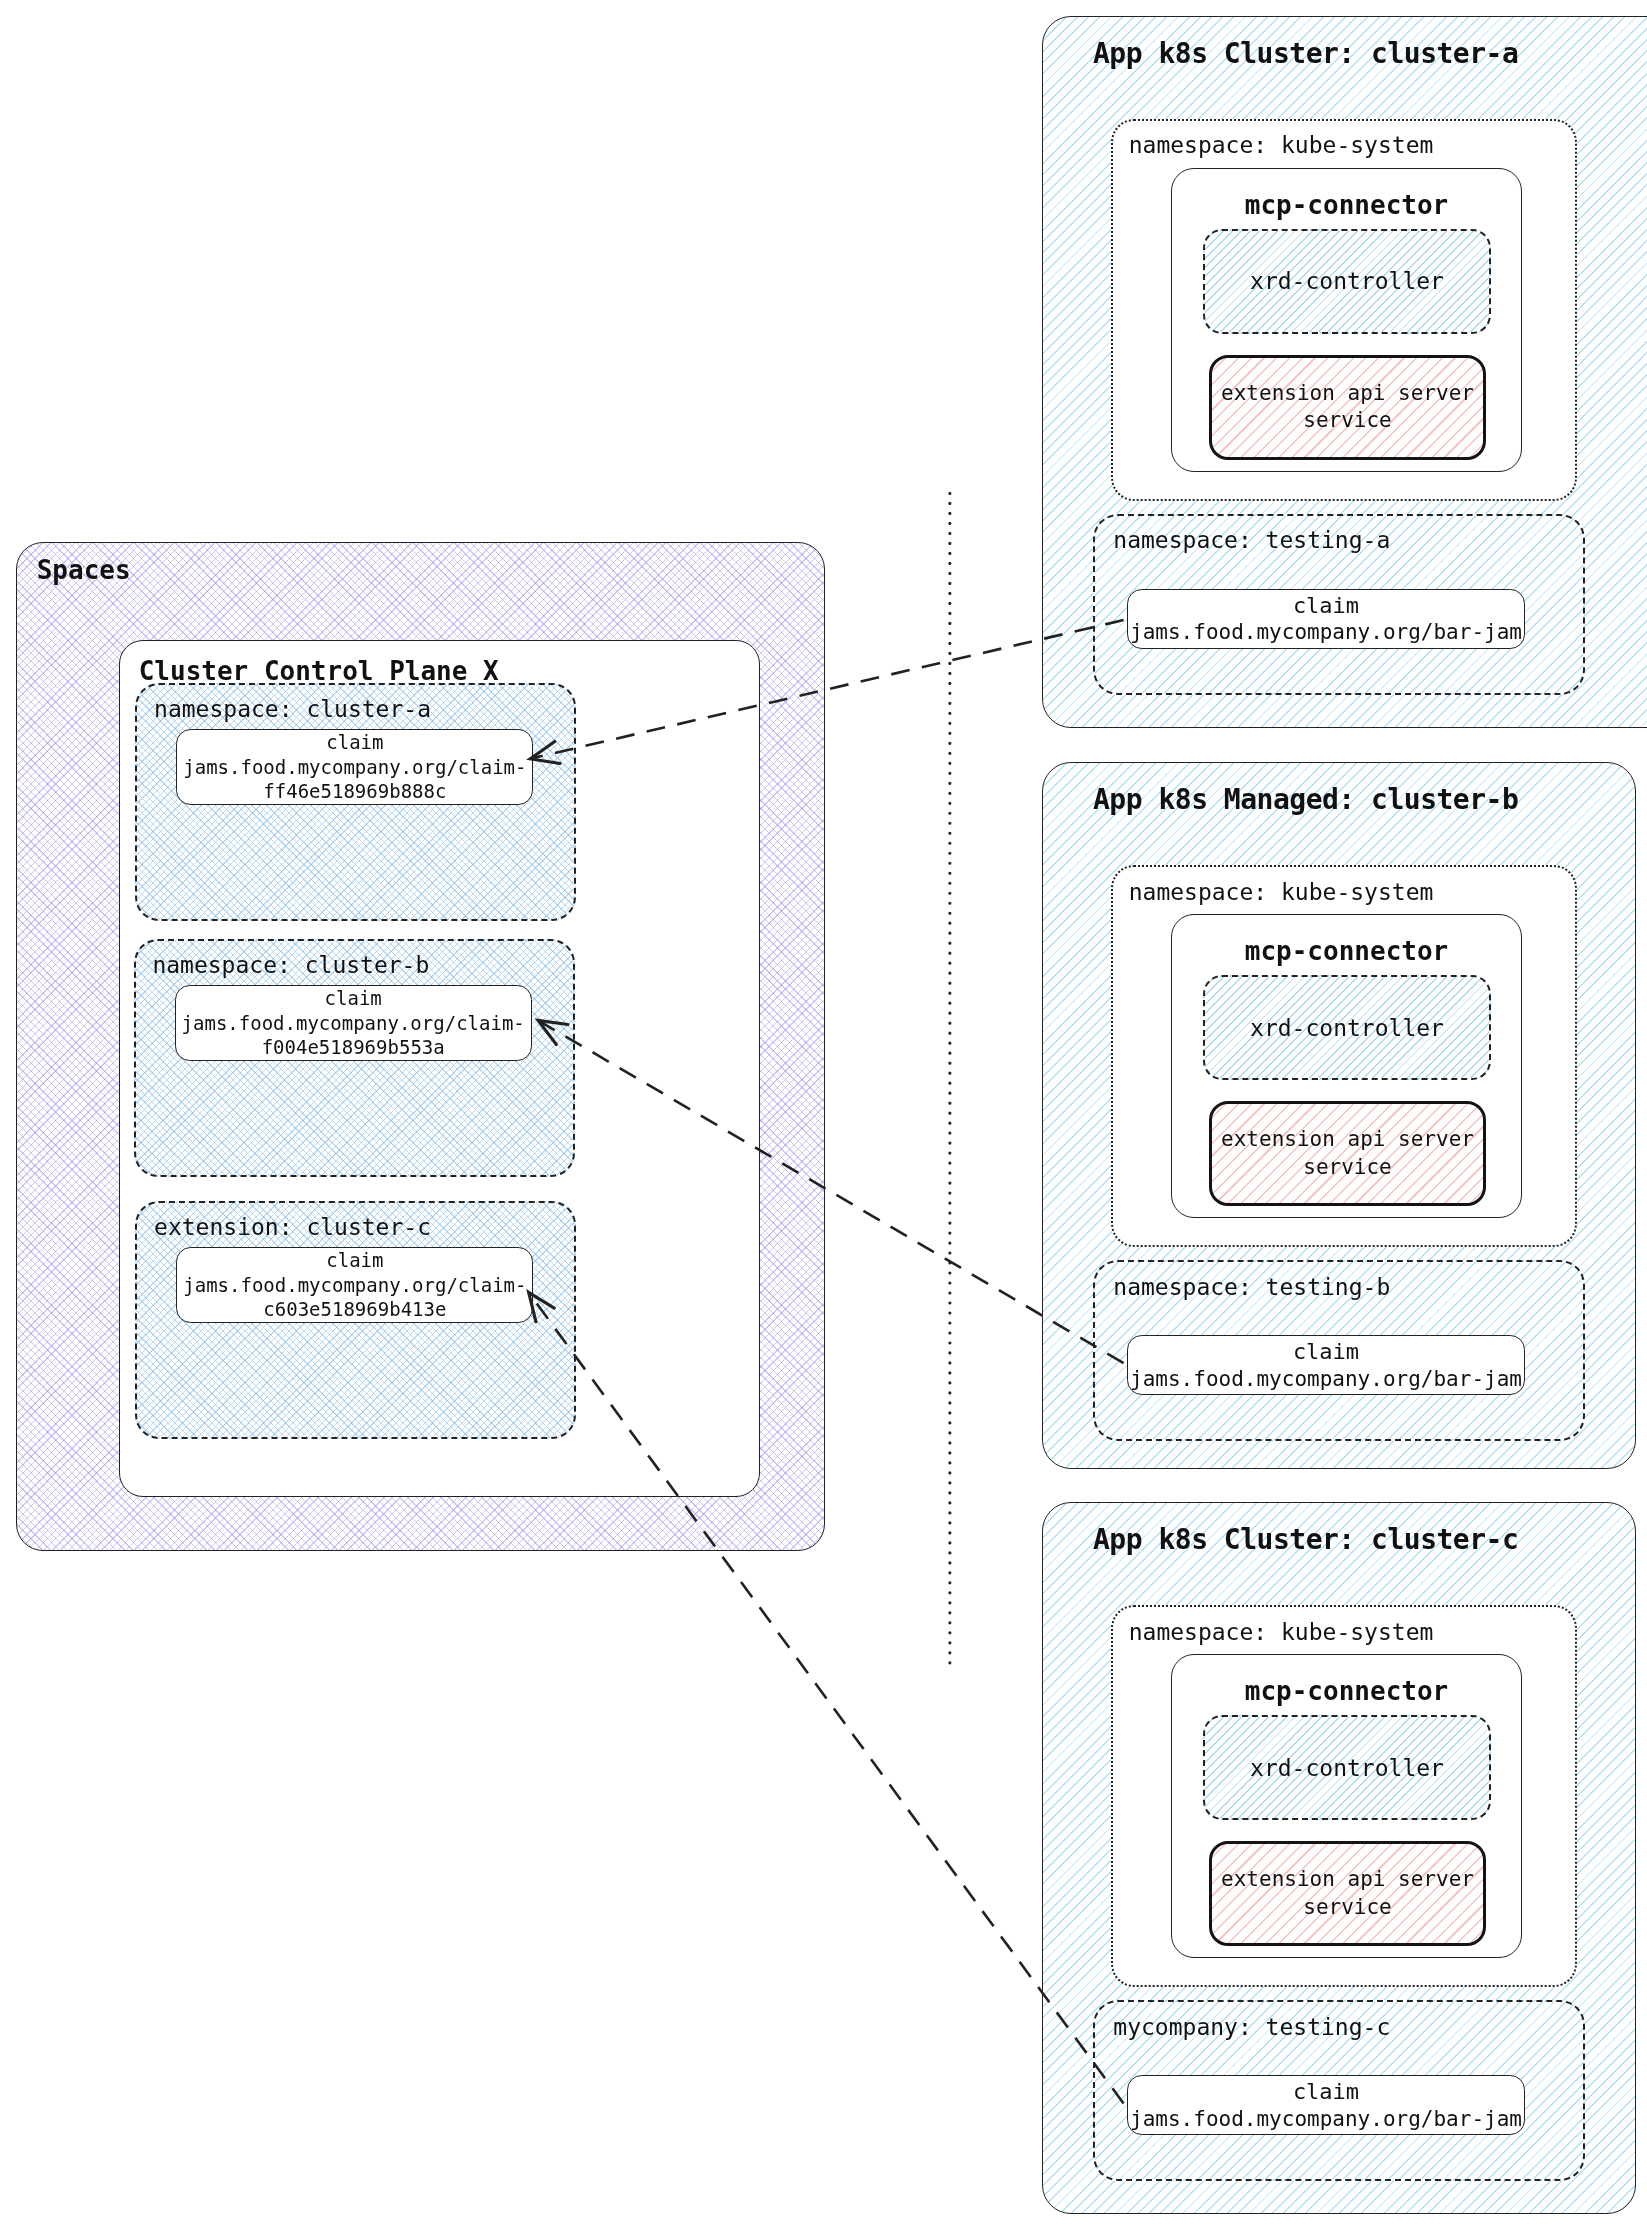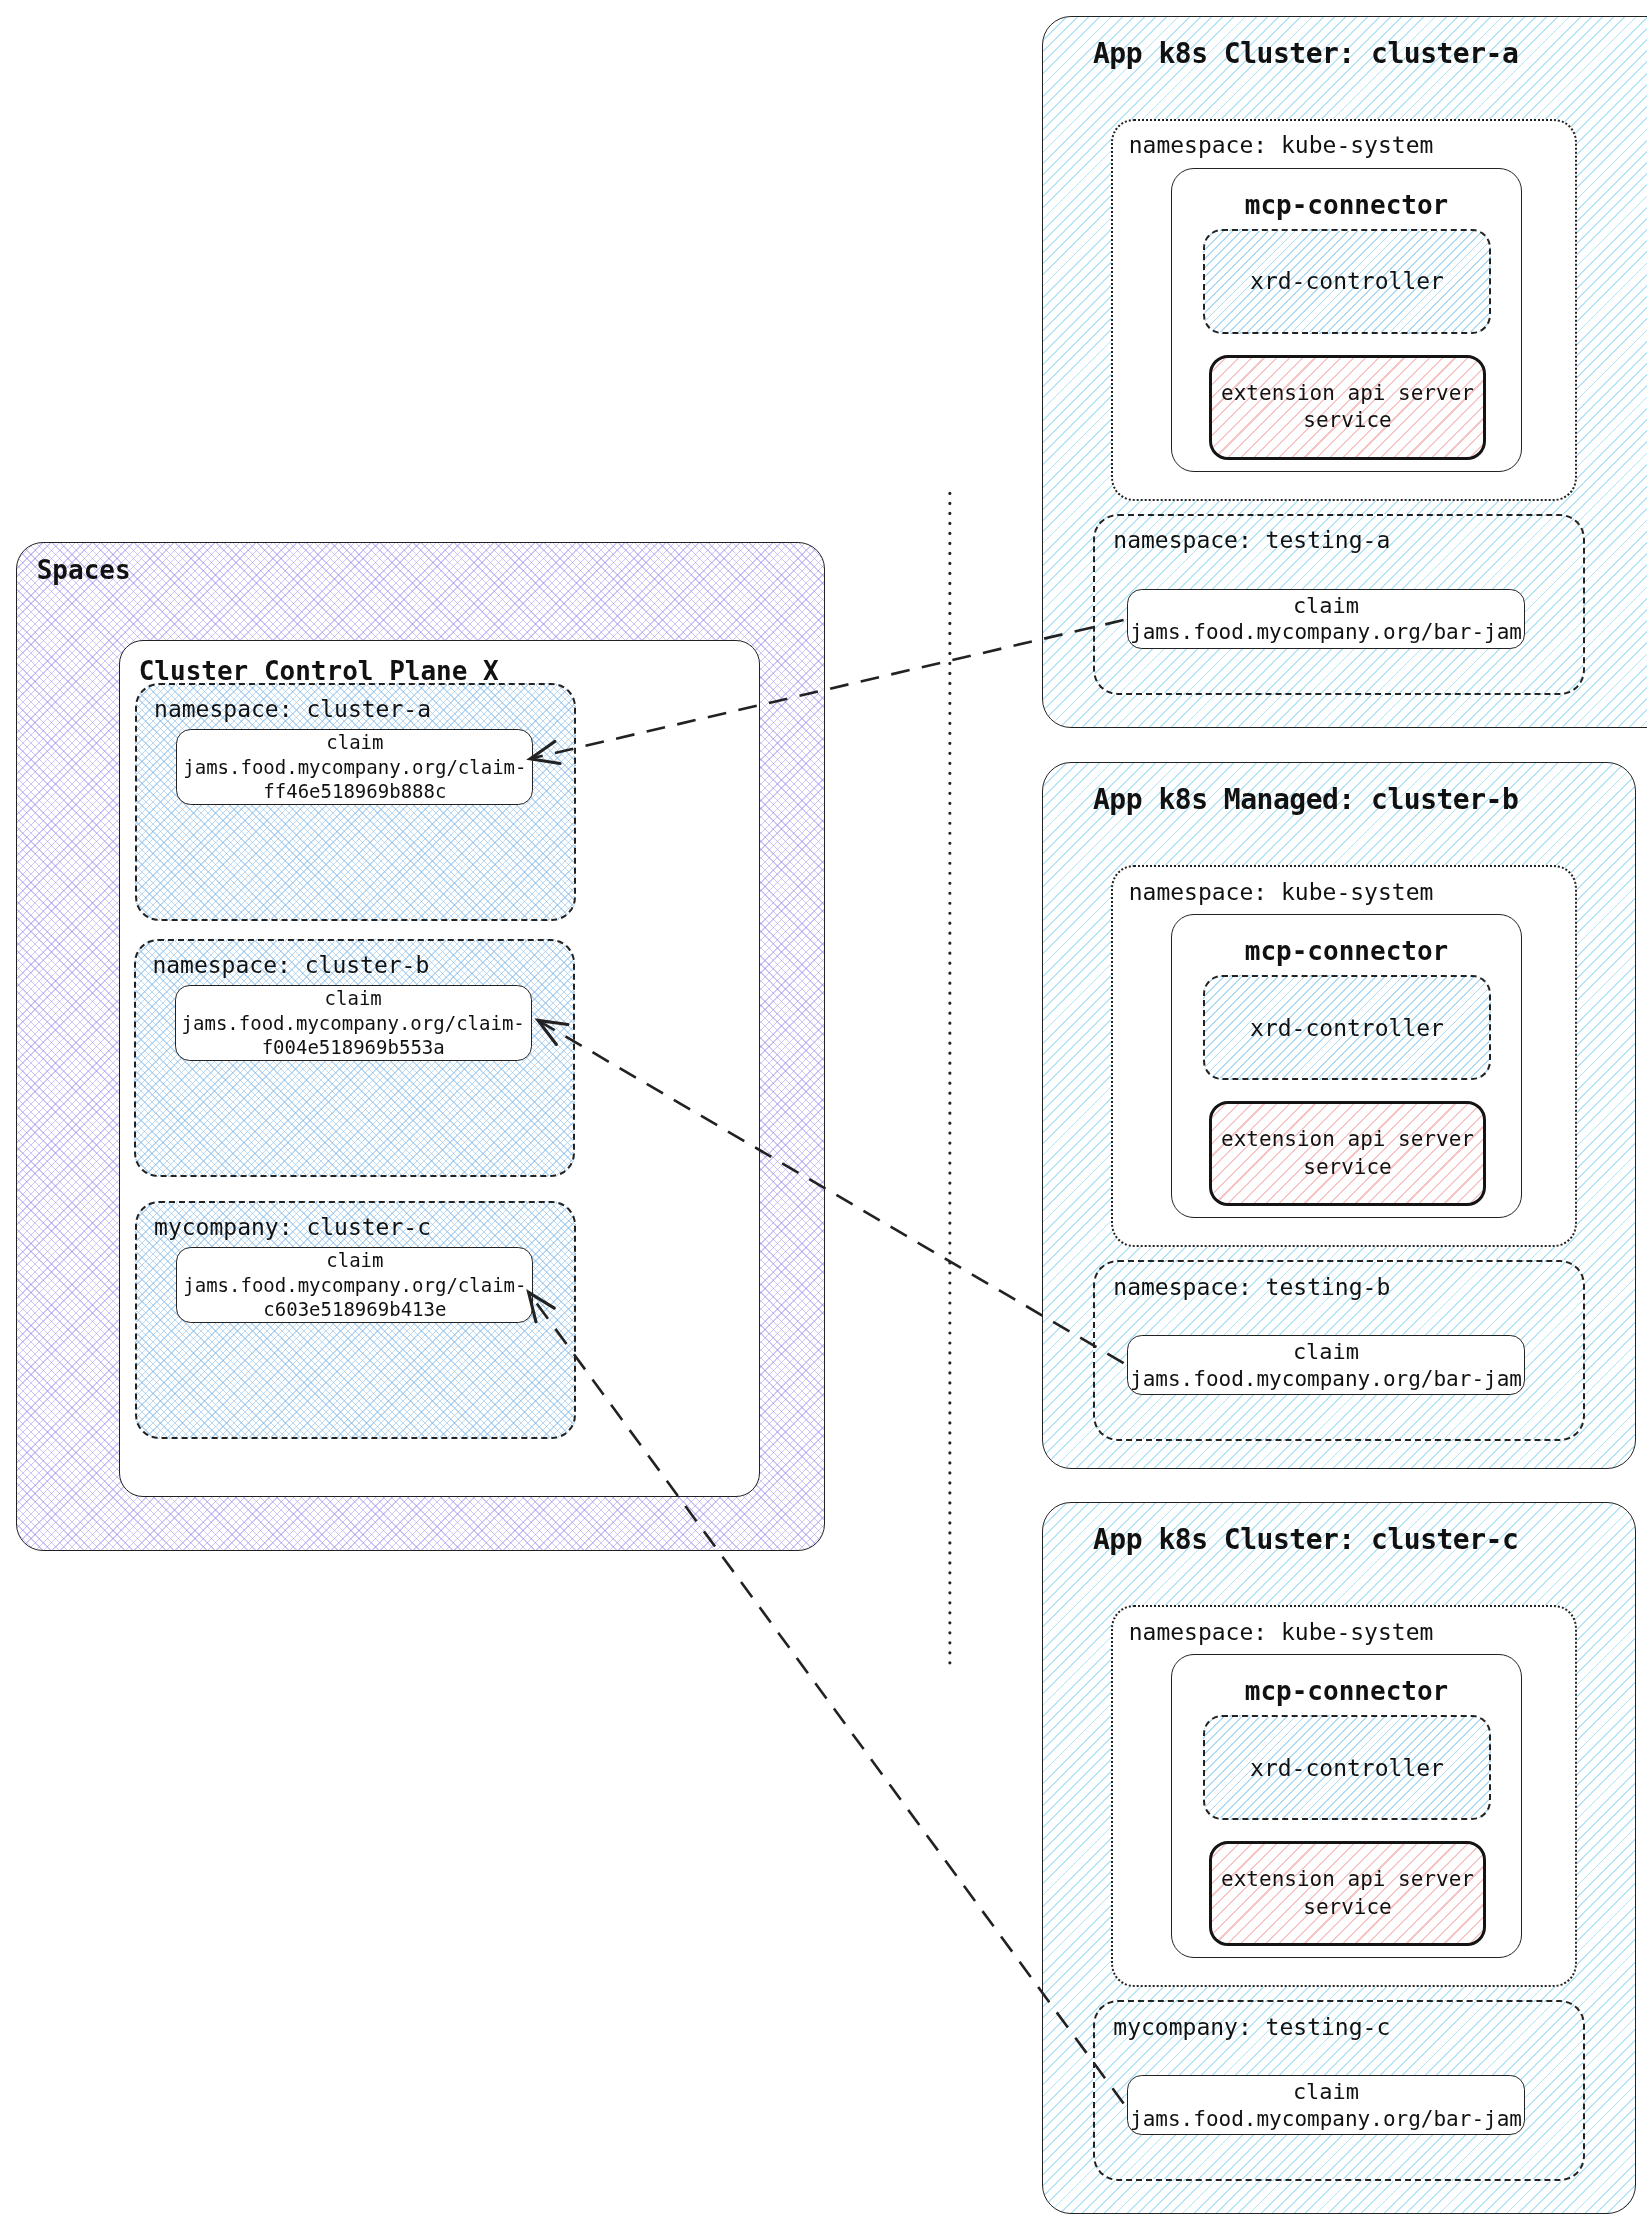--- a/index.html
+++ b/index.html
@@ -84,21 +84,21 @@
       <div class="box ns-left hatch-blue-cross" style="left:14px;top:298px;width:441px;height:238px;">
         <div class="lbl ns-lbl" style="left:16.7px;top:10.5px;">namespace: cluster-b</div>
         <div class="box claim center-flex" style="left:39px;top:44px;width:357px;height:76px;">
           <span class="claim-name-sm">claim</span>
           <span class="claim-name-sm">jams.food.mycompany.org/claim-</span>
           <span class="claim-name-sm">f004e518969b553a</span>
         </div>
       </div>
 
       <div class="box ns-left hatch-blue-cross" style="left:15.7px;top:560px;width:441px;height:238px;">
-        <div class="lbl ns-lbl" style="left:16.7px;top:10.5px;">mycompany: cluster-c</div>
+        <div class="lbl ns-lbl" style="left:16.7px;top:10.5px;">extension: cluster-c</div>
         <div class="box claim center-flex" style="left:39px;top:44px;width:357px;height:76px;">
           <span class="claim-name-sm">claim</span>
           <span class="claim-name-sm">jams.food.mycompany.org/claim-</span>
           <span class="claim-name-sm">c603e518969b413e</span>
         </div>
       </div>
     </div>
   </div>
 
   <div class="box cluster hatch-blue-diag" style="left:1042px;top:15.7px;width:682px;height:712px;">

